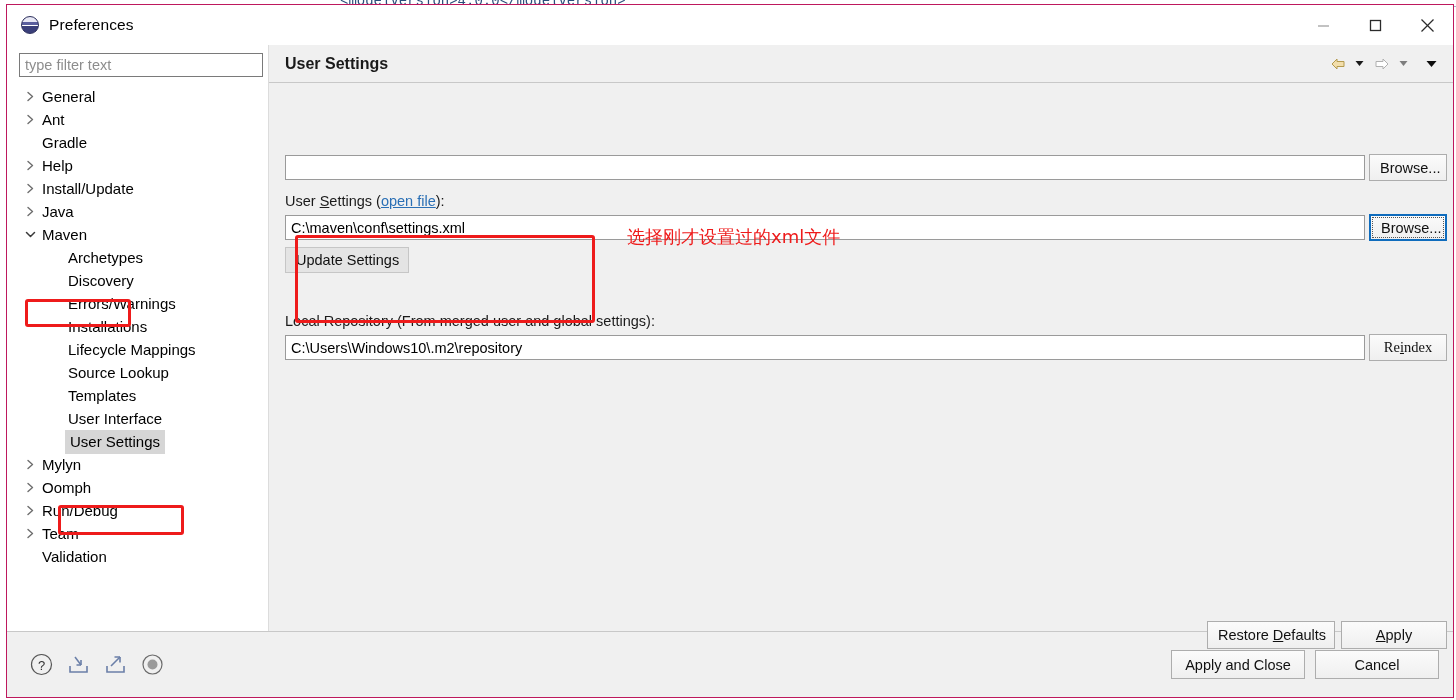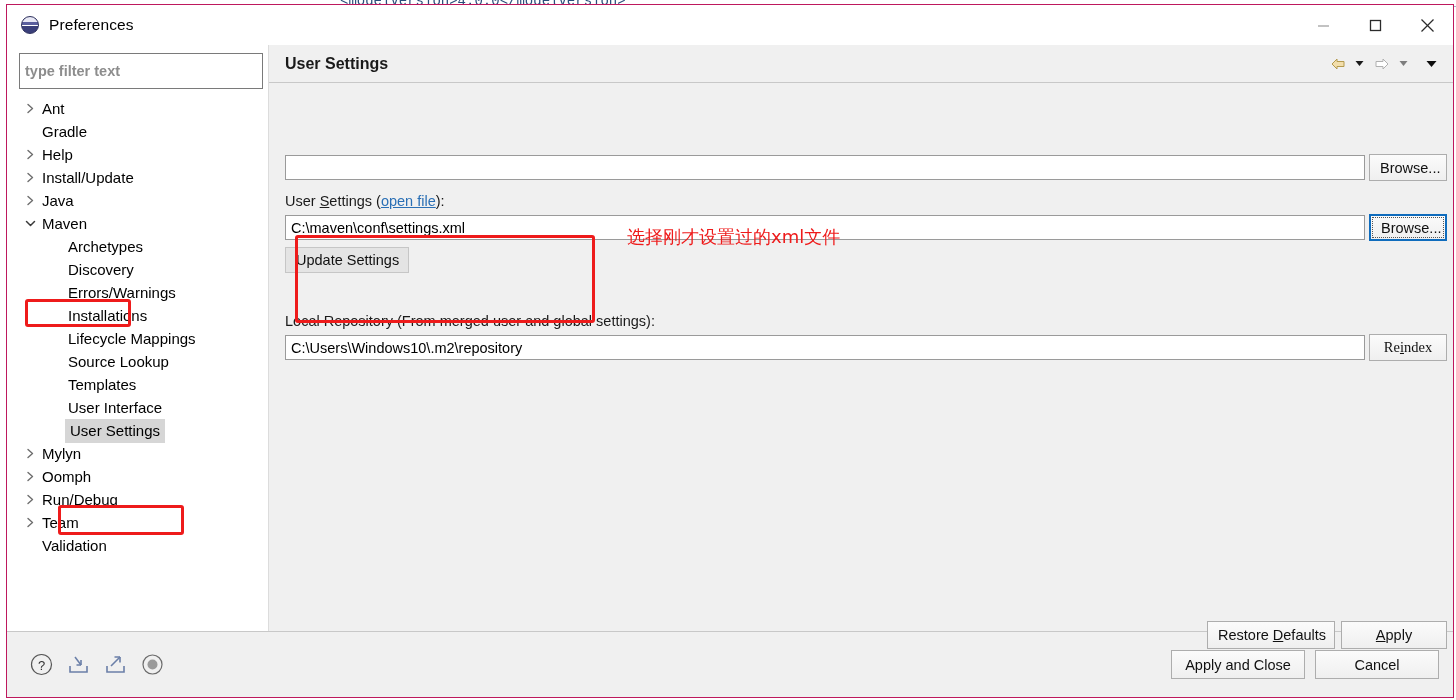--- a/index.html
+++ b/index.html
@@ -69,25 +69,25 @@
 
   
   #left-pane {
     width: 262px; background: #ffffff;
     border-right: 1px solid #dcdcdc;
     display: flex; flex-direction: column;
     position: relative;
   }
   #filter-wrap { padding: 8px 10px 4px 12px; }
   #filter-input {
-    width: 244px; height: 36px;
+    width: 244px; height: 24px;
     border: 1px solid #7a7a7a;
     font-family: "Liberation Sans", sans-serif;
     font-size: 14.5px; color: #8a8a8a;
-    padding: 0 5px; outline: none; background: #fff; font-weight: bold;
+    padding: 0 5px; outline: none; background: #fff;
   }
   #filter-input::placeholder { color: #8d8d8d; opacity: 1; }
 
   #tree { margin-top: 4px; position: relative; }
   .tree-item {
     height: 23px; display: flex; align-items: center;
     font-size: 15px; color: #000; position: relative;
     cursor: default; white-space: nowrap;
   }
   .tree-item .arrow {
@@ -238,20 +238,28 @@
       <div id="filter-wrap">
         <input id="filter-input" type="text" placeholder="type filter text" style="">
       </div>
       <div id="tree">
           <div class="tree-item lvl1">
             <span class="arrow">
               <svg width="9" height="11" viewBox="0 0 9 11">
                 <path d="M2 1.5 L6.5 5.5 L2 9.5" fill="none" stroke="#6d6d6d" stroke-width="1.4" stroke-linecap="round" stroke-linejoin="round"></path>
               </svg>
             </span>
+            <span class="lbl">General</span>
+          </div>
+          <div class="tree-item lvl1">
+            <span class="arrow">
+              <svg width="9" height="11" viewBox="0 0 9 11">
+                <path d="M2 1.5 L6.5 5.5 L2 9.5" fill="none" stroke="#6d6d6d" stroke-width="1.4" stroke-linecap="round" stroke-linejoin="round"></path>
+              </svg>
+            </span>
             <span class="lbl">Ant</span>
           </div>
           <div class="tree-item lvl1">
             <span class="arrow"></span>
             <span class="lbl">Gradle</span>
           </div>
           <div class="tree-item lvl1">
             <span class="arrow">
               <svg width="9" height="11" viewBox="0 0 9 11">
                 <path d="M2 1.5 L6.5 5.5 L2 9.5" fill="none" stroke="#6d6d6d" stroke-width="1.4" stroke-linecap="round" stroke-linejoin="round"></path>

